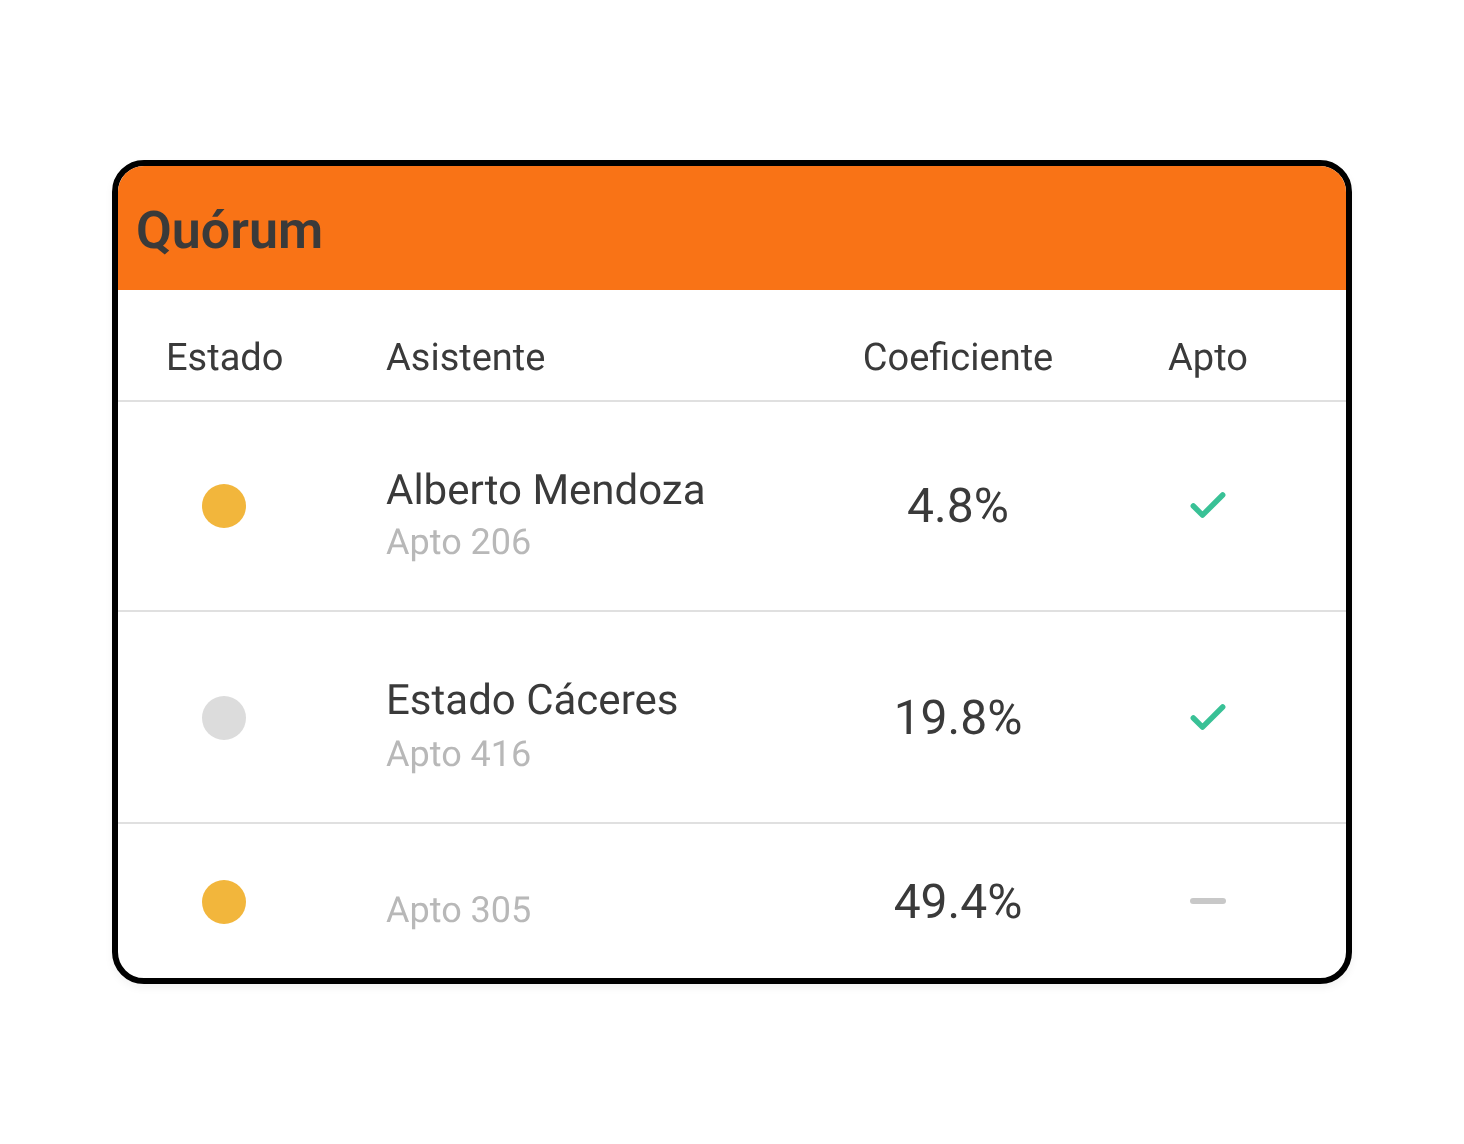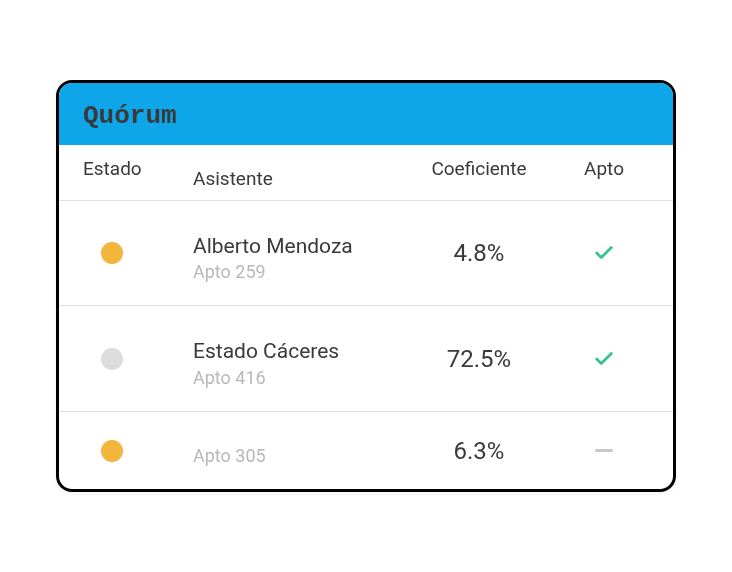--- a/index.html
+++ b/index.html
@@ -18,32 +18,31 @@
     }
     .card {
       width: 620px;
       background: #ffffff;
       border: 3px solid #000000;
       border-radius: 16px;
       overflow: hidden;
       box-shadow: 0 2px 4px rgba(0,0,0,0.05);
     }
     .card-header {
-      background: #0ea5e9;
-      padding: 18px 24px 14px 24px;
-      font-family: Liberation Mono, monospace;
+      background: #f97316;
+      padding: 18px 24px 14px 9px;
     }
     .card-title {
       font-size: 26px;
       font-weight: 600;
       color: #3a3a3a;
     }
     .table-header {
       display: flex;
-      align-items: flex-start;
+      align-items: flex-end;
       padding: 12px 24px 10px 24px;
       border-bottom: 1px solid #e0e0e0;
     }
     .col-estado {
       width: 90px;
       flex-shrink: 0;
     }
     .col-asistente {
       flex: 1;
       padding-left: 20px;
@@ -127,50 +126,50 @@
     <div class="col-poder th">Apto</div>
   </div>
 
   <div id="rows-container">
       <div class="row">
         <div class="col-estado">
           <div class="status-dot" style="background: rgb(242, 182, 60);"></div>
         </div>
         <div class="col-asistente">
           <div class="attendee-name">Alberto Mendoza</div>
-          <div class="attendee-unit">Apto 259</div>
+          <div class="attendee-unit">Apto 206</div>
         </div>
         <div class="col-coeficiente"><span class="coef-value">4.8%</span></div>
         <div class="col-poder power-cell">
           <svg class="check-icon" viewBox="0 0 24 24">
             <path d="M4 12 L9 17 L20 6" stroke="#39c196" stroke-width="3" fill="none" stroke-linecap="round" stroke-linejoin="round"></path>
           </svg>
         </div>
       </div>
       <div class="row">
         <div class="col-estado">
           <div class="status-dot" style="background: rgb(220, 220, 220);"></div>
         </div>
         <div class="col-asistente">
           <div class="attendee-name">Estado Cáceres</div>
           <div class="attendee-unit">Apto 416</div>
         </div>
-        <div class="col-coeficiente"><span class="coef-value">72.5%</span></div>
+        <div class="col-coeficiente"><span class="coef-value">19.8%</span></div>
         <div class="col-poder power-cell">
           <svg class="check-icon" viewBox="0 0 24 24">
             <path d="M4 12 L9 17 L20 6" stroke="#39c196" stroke-width="3" fill="none" stroke-linecap="round" stroke-linejoin="round"></path>
           </svg>
         </div>
       </div>
       <div class="row">
         <div class="col-estado">
           <div class="status-dot" style="background: rgb(242, 182, 60);"></div>
         </div>
         <div class="col-asistente">
           <div class="attendee-unit">Apto 305</div>
         </div>
-        <div class="col-coeficiente"><span class="coef-value">6.3%</span></div>
+        <div class="col-coeficiente"><span class="coef-value">49.4%</span></div>
         <div class="col-poder power-cell">
           <div class="dash-icon"></div>
         </div>
       </div>
     </div>
 </div>
 
 </body></html>

